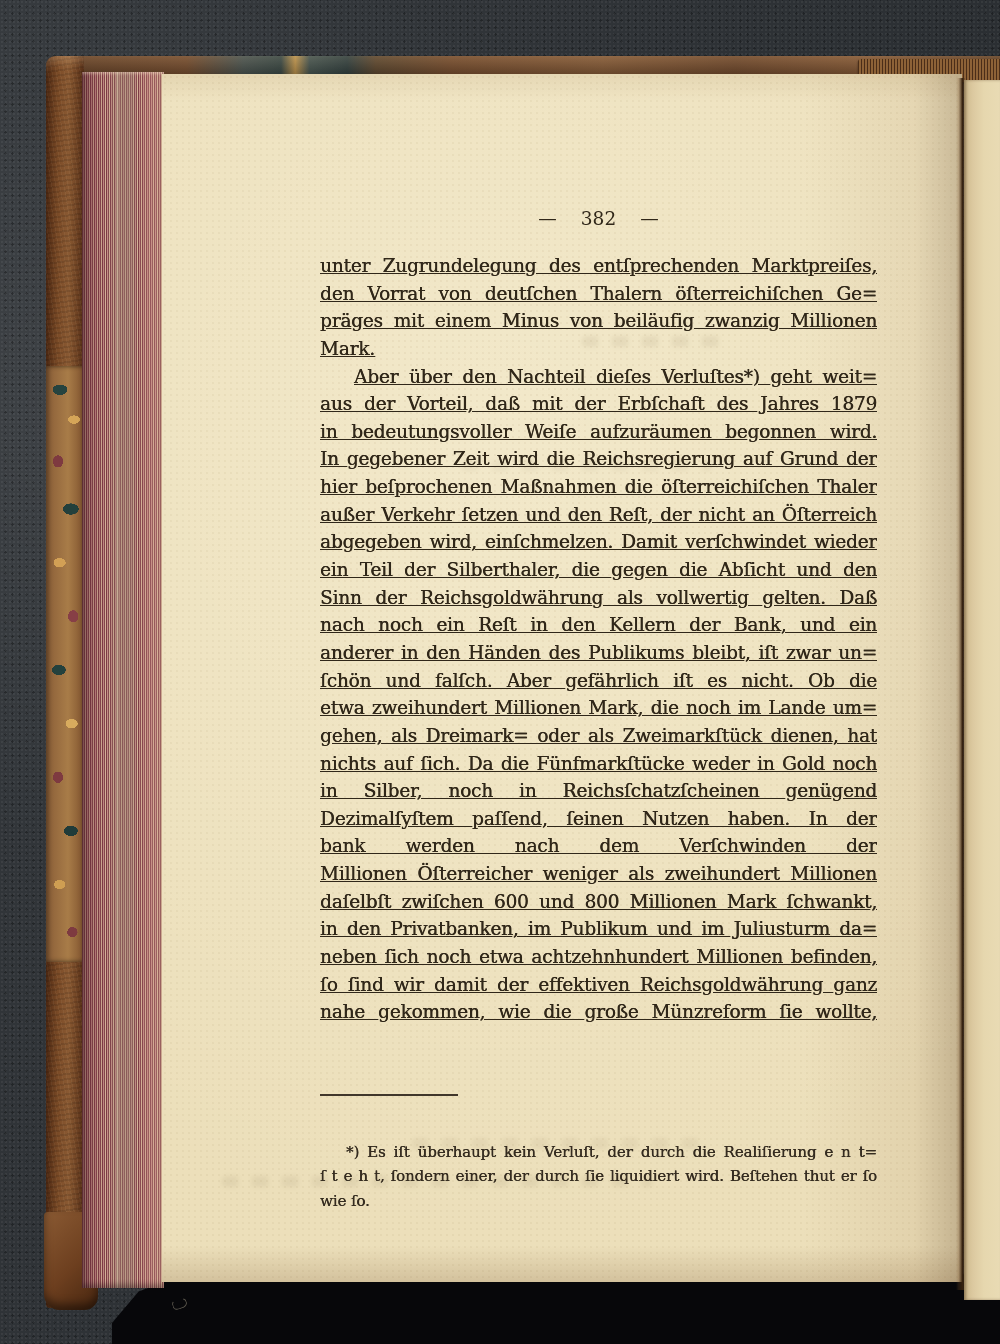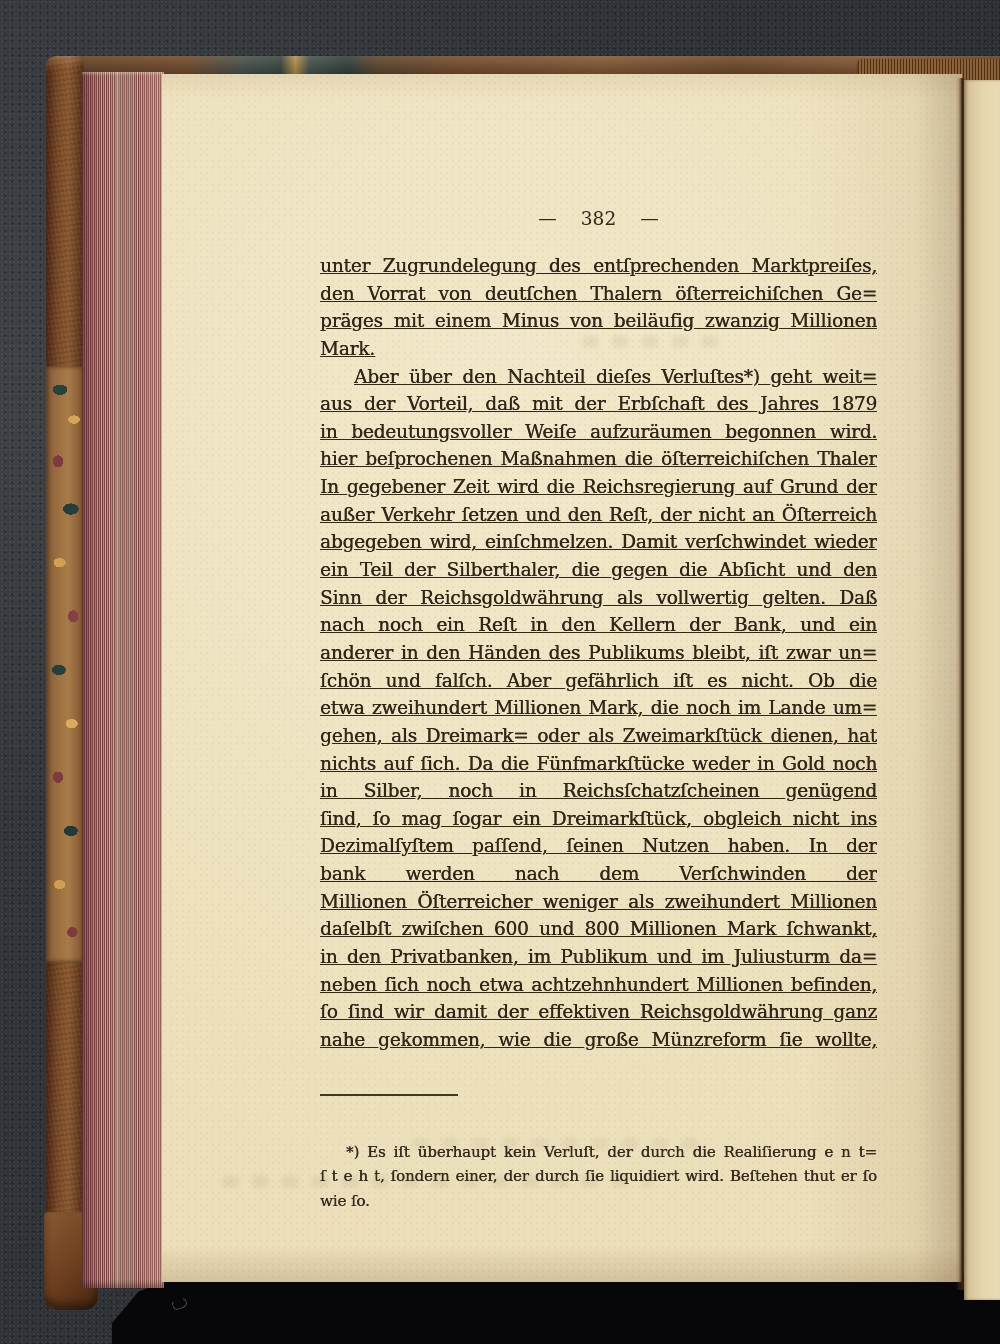--- a/index.html
+++ b/index.html
@@ -133,34 +133,33 @@
     </div>
 
     <div class="textblock">
       <div class="tl">unter Zugrundelegung des entſprechenden Marktpreiſes,</div>
       <div class="tl">den Vorrat von deutſchen Thalern öſterreichiſchen Ge=</div>
       <div class="tl">präges mit einem Minus von beiläufig zwanzig Millionen</div>
       <div class="tl pend">Mark.</div>
       <div class="tl pind">Aber über den Nachteil dieſes Verluſtes*) geht weit=</div>
       <div class="tl">aus der Vorteil, daß mit der Erbſchaft des Jahres 1879</div>
       <div class="tl">in bedeutungsvoller Weiſe aufzuräumen begonnen wird.</div>
+      <div class="tl">In gegebener Zeit wird die Reichsregierung auf Grund der</div>
       <div class="tl">hier beſprochenen Maßnahmen die öſterreichiſchen Thaler</div>
-      <div class="tl">In gegebener Zeit wird die Reichsregierung auf Grund der</div>
       <div class="tl">außer Verkehr ſetzen und den Reſt, der nicht an Öſterreich</div>
       <div class="tl">abgegeben wird, einſchmelzen. Damit verſchwindet wieder</div>
       <div class="tl">ein Teil der Silberthaler, die gegen die Abſicht und den</div>
       <div class="tl">Sinn der Reichsgoldwährung als vollwertig gelten. Daß</div>
       <div class="tl">nach noch ein Reſt in den Kellern der Bank, und ein</div>
       <div class="tl">anderer in den Händen des Publikums bleibt, iſt zwar un=</div>
       <div class="tl">ſchön und falſch. Aber gefährlich iſt es nicht. Ob die</div>
       <div class="tl">etwa zweihundert Millionen Mark, die noch im Lande um=</div>
       <div class="tl">gehen, als Dreimark= oder als Zweimarkſtück dienen, hat</div>
       <div class="tl">nichts auf ſich. Da die Fünfmarkſtücke weder in Gold noch</div>
       <div class="tl">in Silber, noch in Reichsſchatzſcheinen genügend vorhanden</div>
-      <div class="tl">ſind, ſo mag ſogar ein Dreimarkſtück, obgleich nicht ins</div>
       <div class="tl">Dezimalſyſtem paſſend, ſeinen Nutzen haben. In der Reichs=</div>
       <div class="tl">bank werden nach dem Verſchwinden der achtundſiebenzig</div>
       <div class="tl">Millionen Öſterreicher weniger als zweihundert Millionen</div>
       <div class="tl">daſelbſt zwiſchen 600 und 800 Millionen Mark ſchwankt,</div>
       <div class="tl">in den Privatbanken, im Publikum und im Juliusturm da=</div>
       <div class="tl">neben ſich noch etwa achtzehnhundert Millionen befinden,</div>
       <div class="tl">ſo ſind wir damit der effektiven Reichsgoldwährung ganz</div>
       <div class="tl">nahe gekommen, wie die große Münzreform ſie wollte, und</div>
     </div>
 

